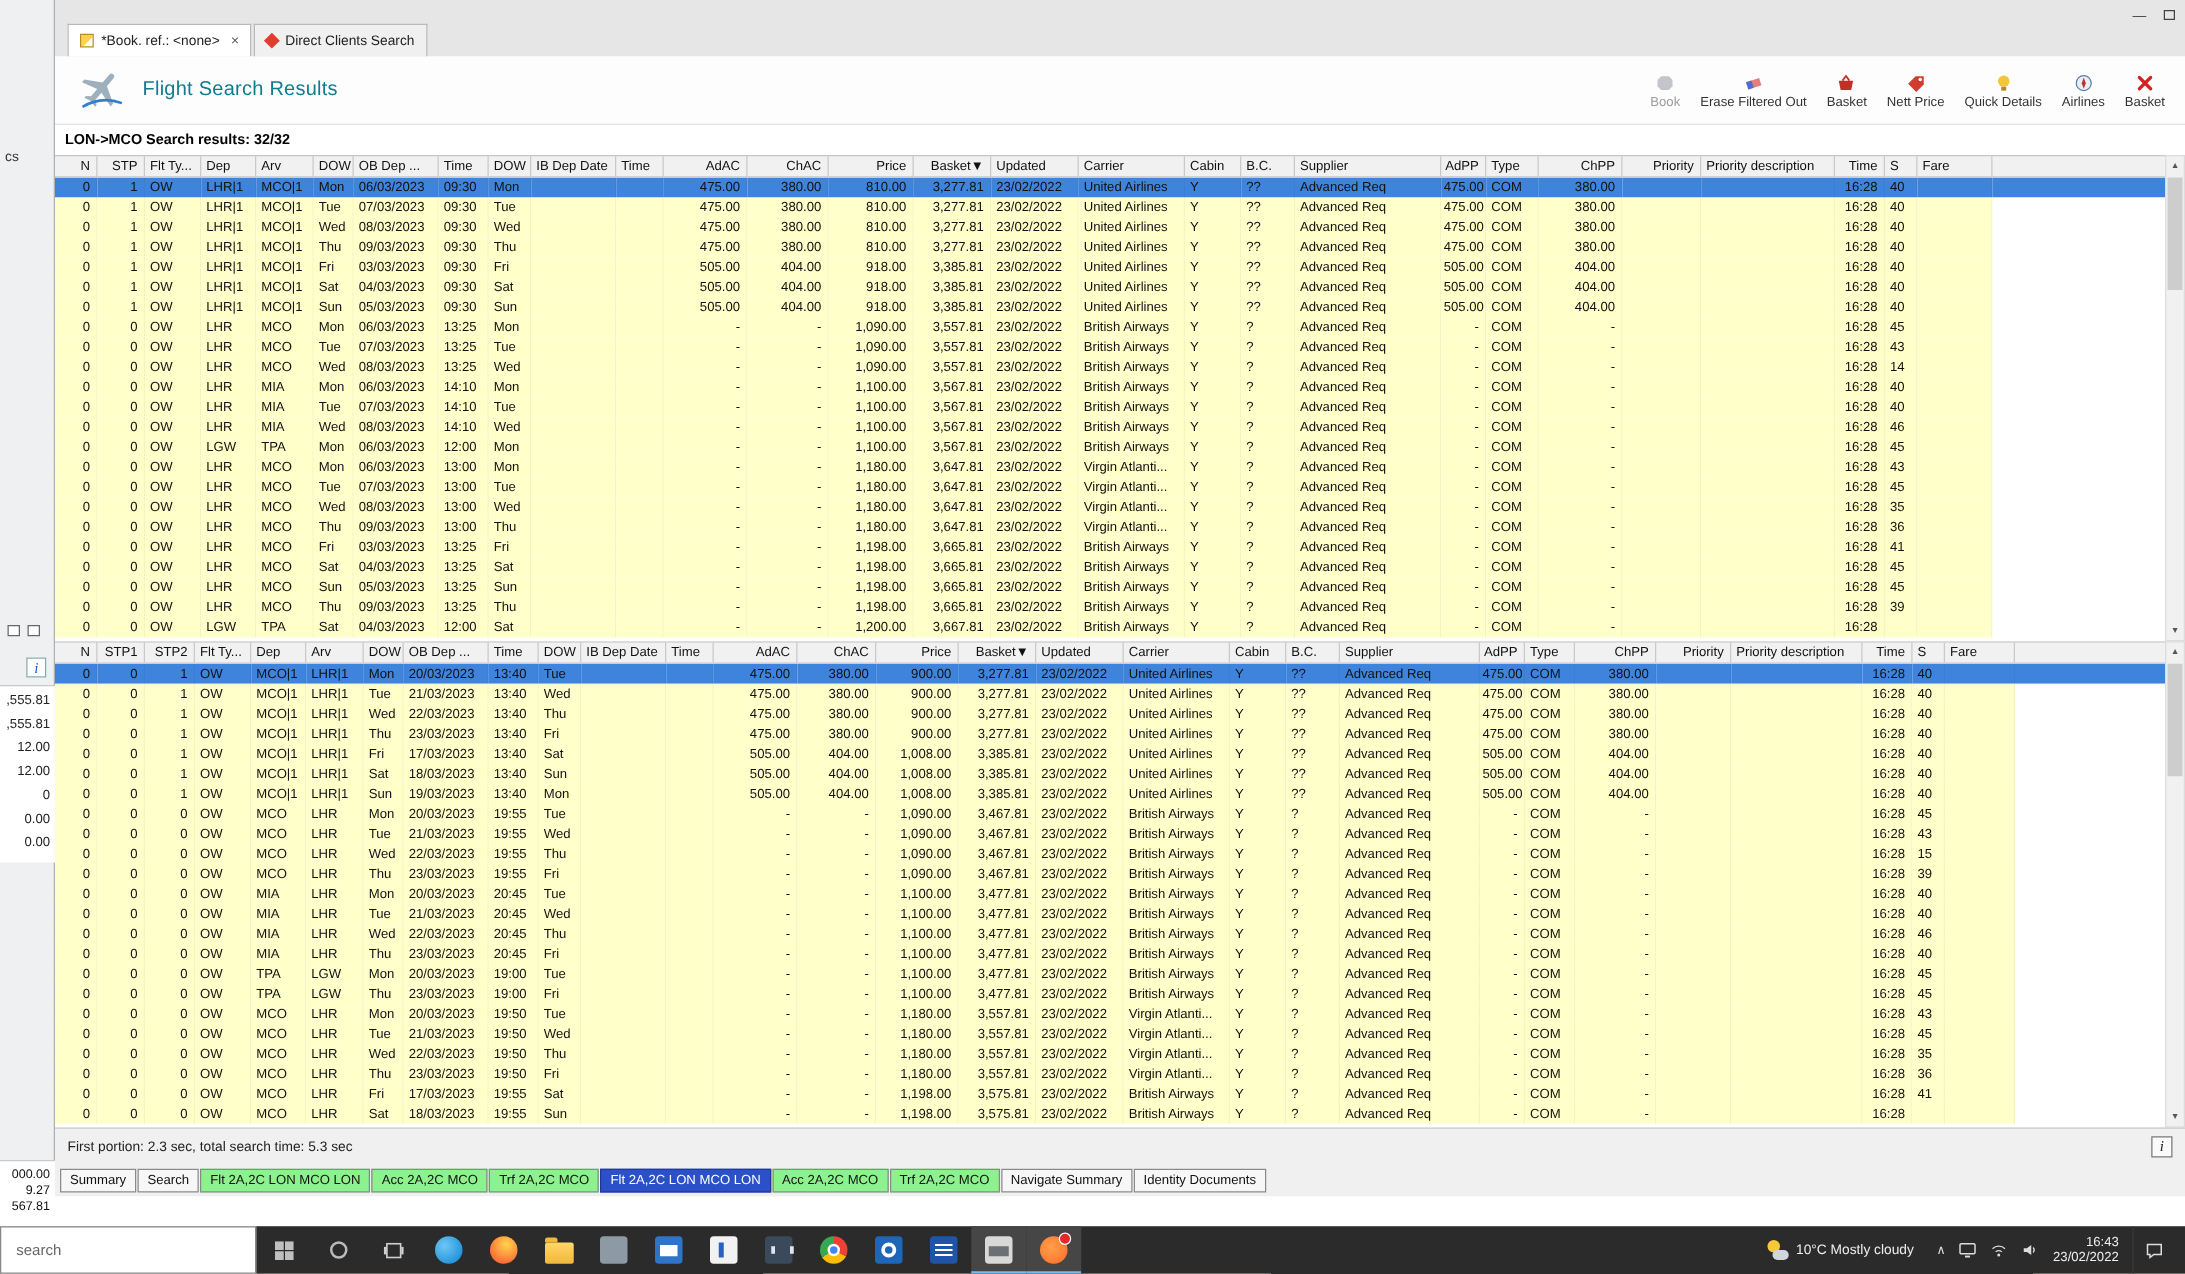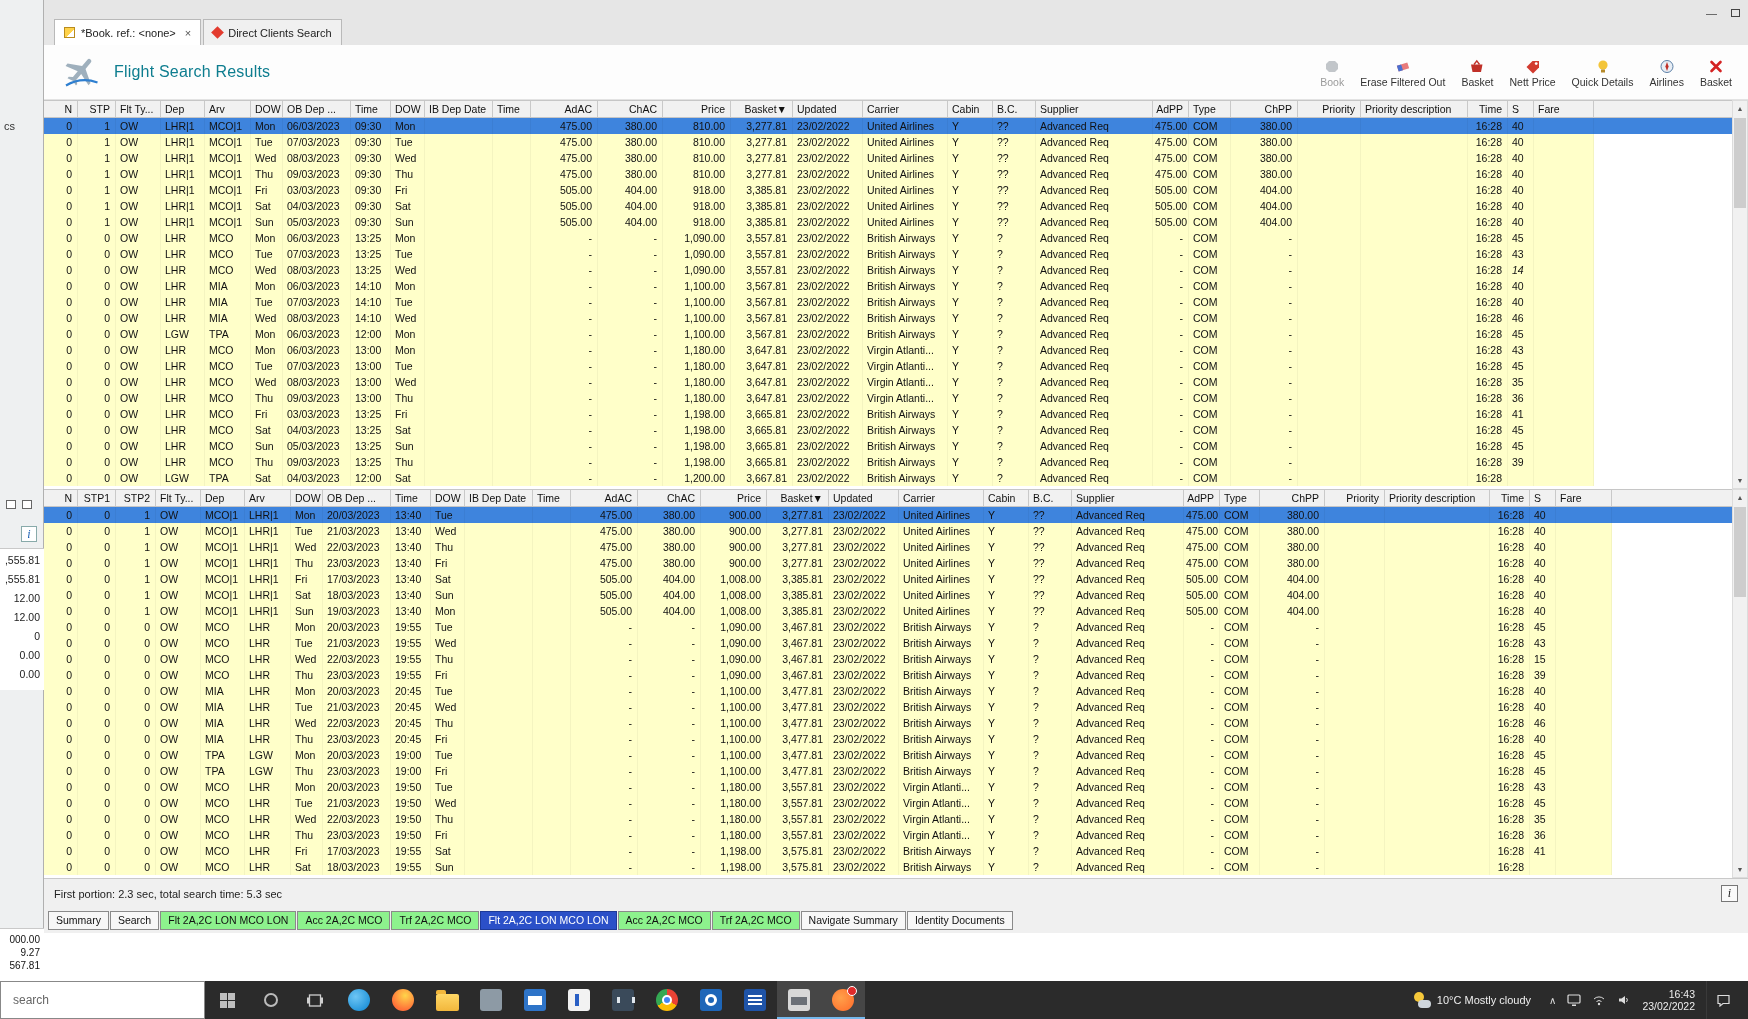--- a/index.html
+++ b/index.html
@@ -210,20 +210,21 @@
           <svg width="16" height="15">
               <path d="M3.5 3 L12.5 12 M12.5 3 L3.5 12" stroke="#d42222" stroke-width="2.6" stroke-linecap="round"></path>
             </svg>
           <span>Basket</span>
         </div>
       </div>
     </div>
 
     <div class="content">
 
+      <div class="sec-title">LON-&gt;MCO Search results: 32/32</div>
 
       <div class="table-wrap" id="outbound-table">
         <div class="grid">
           <div class="grid-header">
               <div class="hcell ar" style="width: 34px;">N</div>
               <div class="hcell ar" style="width: 38px;">STP</div>
               <div class="hcell al" style="width: 45px;">Flt Ty...</div>
               <div class="hcell al" style="width: 44px;">Dep</div>
               <div class="hcell al" style="width: 46px;">Arv</div>
               <div class="hcell al" style="width: 32px;">DOW</div>
@@ -551,21 +552,21 @@
                 <div class="gcell al" style="width: 85px;">British Airways</div>
                 <div class="gcell al" style="width: 45px;">Y</div>
                 <div class="gcell al" style="width: 43px;">?</div>
                 <div class="gcell al" style="width: 117px;">Advanced Req</div>
                 <div class="gcell ar" style="width: 36px;">-</div>
                 <div class="gcell al" style="width: 42px;">COM</div>
                 <div class="gcell ar" style="width: 67px;">-</div>
                 <div class="gcell ar" style="width: 63px;"></div>
                 <div class="gcell al" style="width: 107px;"></div>
                 <div class="gcell ar" style="width: 40px;">16:28</div>
-                <div class="gcell al" style="width: 26px; font-style: italic;">14</div>
+                <div class="gcell al" style="width: 26px;">14</div>
                 <div class="gcell al" style="width: 60px;"></div>
                 <div class="gcell gfill"></div>
               </div>
               <div class="grow">
                 <div class="gcell ar" style="width: 34px;">0</div>
                 <div class="gcell ar" style="width: 38px;">0</div>
                 <div class="gcell al" style="width: 45px;">OW</div>
                 <div class="gcell al" style="width: 44px;">LHR</div>
                 <div class="gcell al" style="width: 46px;">MIA</div>
                 <div class="gcell al" style="width: 32px;">Mon</div>

